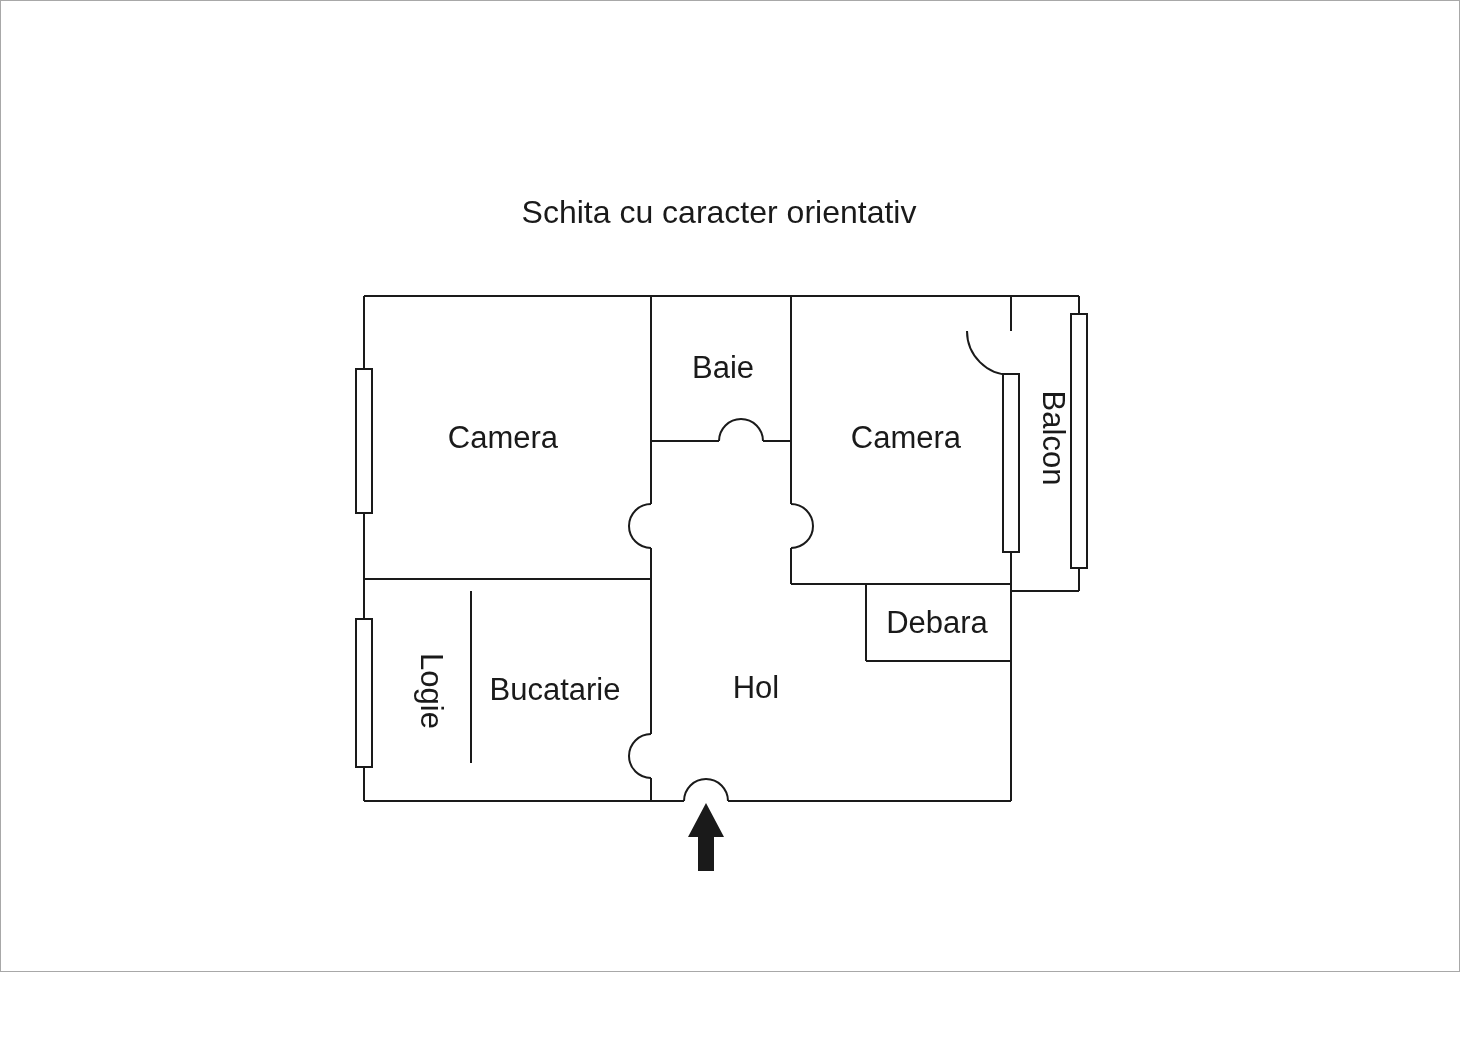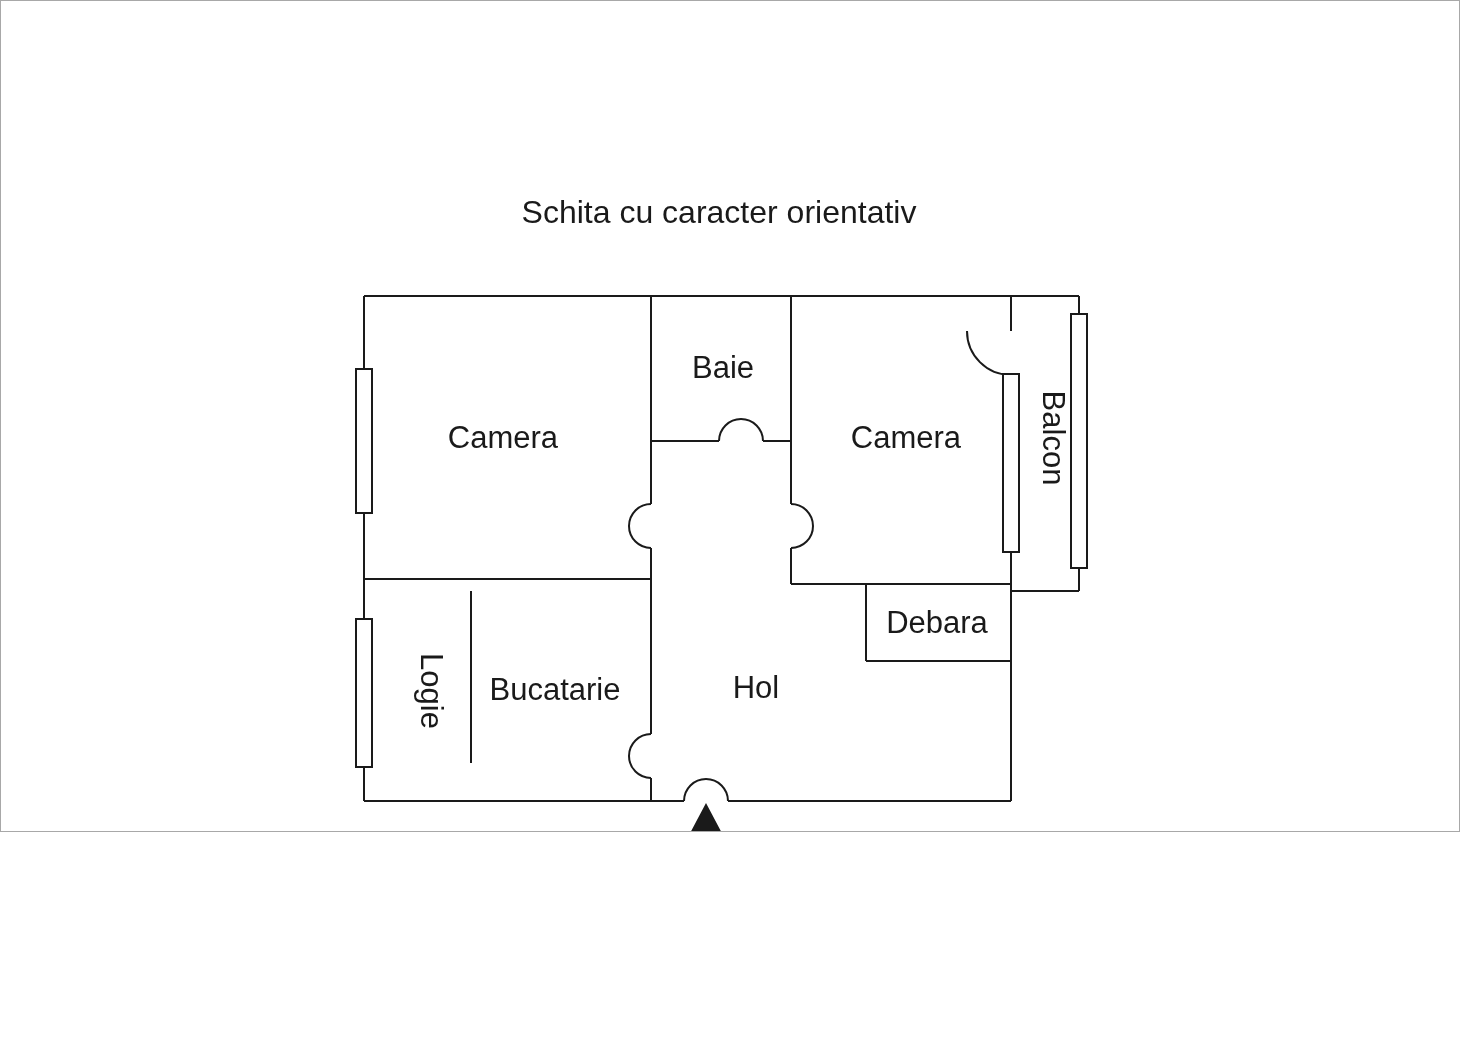--- a/index.html
+++ b/index.html
@@ -4,21 +4,21 @@
 <style>
   html, body {
     margin: 0;
     padding: 0;
     background: #fff;
     font-family: "Liberation Sans", sans-serif;
   }
   .canvas {
     position: relative;
     width: 1460px;
-    height: 832px;
+    height: 972px;
     box-sizing: border-box;
     border: 1px solid var(--canvas-border, #a8a8a8);
     background: var(--background, #ffffff);
     overflow: hidden;
   }
   svg.floorplan {
     position: absolute;
     inset: 0;
     width: 1460px;
     height: 1062px;

